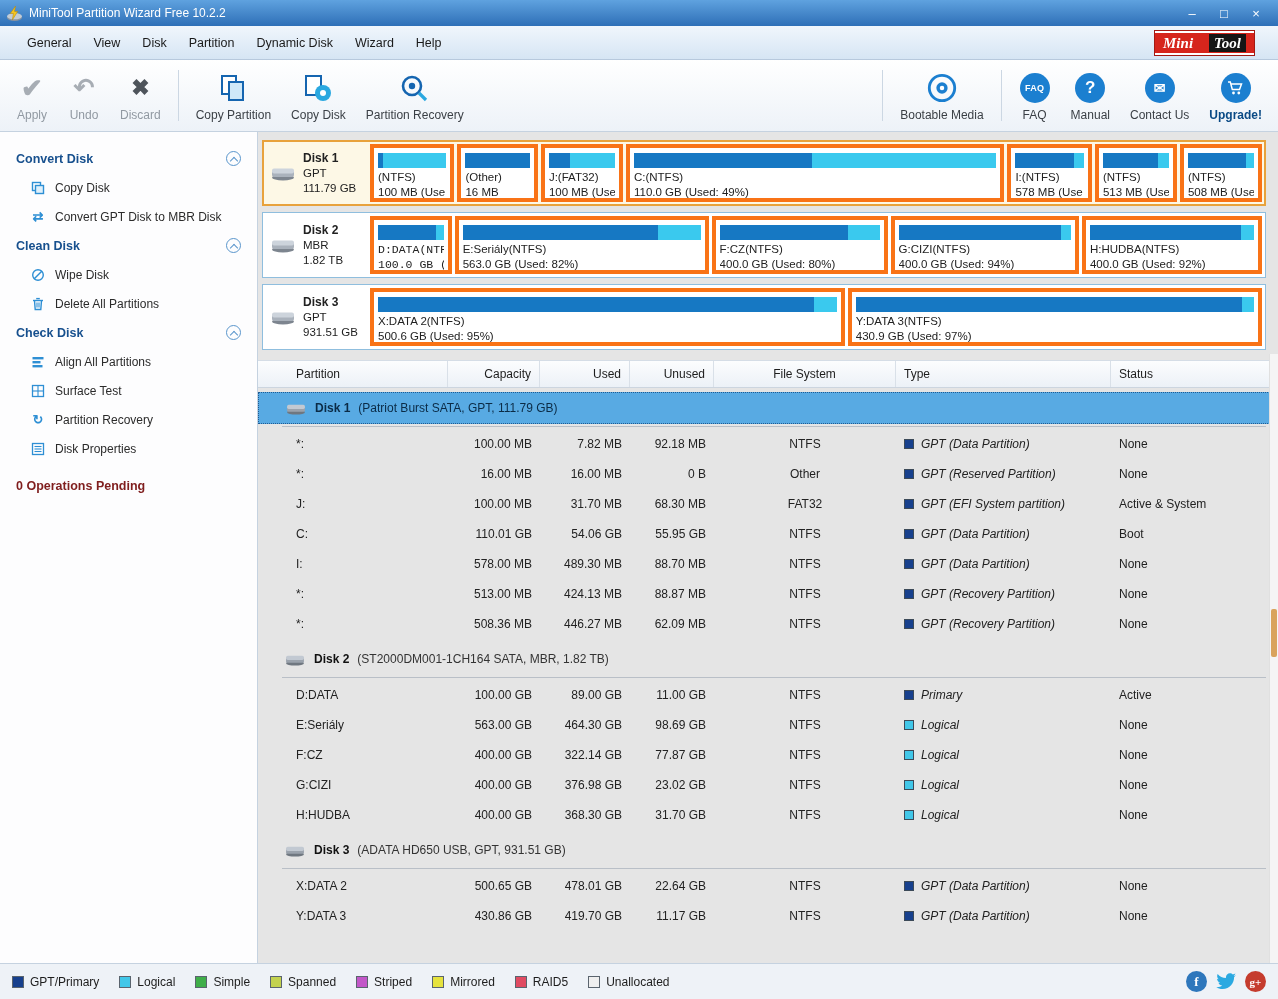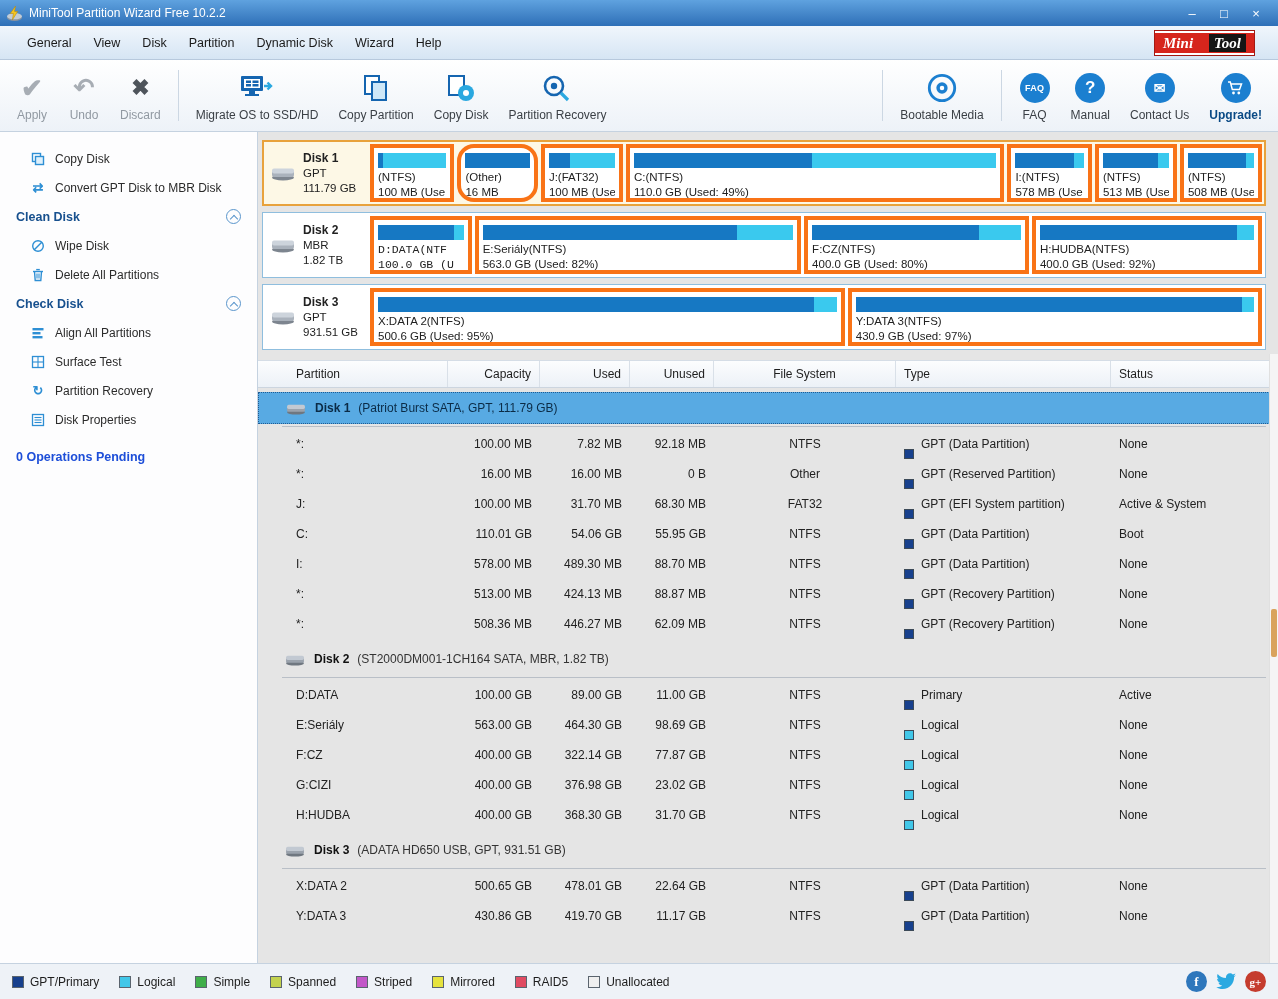--- a/index.html
+++ b/index.html
@@ -42,21 +42,21 @@
   .main { display:flex; height:831px; }
 
   
   .sidebar { width:258px; border-right:1px solid #c5d2e0; background:#fdfdfe; padding-top:12px; flex:none; }
   .sec-head { display:flex; align-items:center; padding:7px 16px 7px 16px; }
   .sec-title { font-weight:bold; color:#17508e; font-size:12.5px; }
   .chev { margin-left:auto; width:15px; height:15px; border:1px solid #5a96cc; border-radius:50%; position:relative; }
   .chev::after { content:""; position:absolute; left:3.5px; top:5.5px; width:5px; height:5px; border-left:1.5px solid #5a96cc; border-top:1.5px solid #5a96cc; transform:rotate(45deg); }
   .side-item { display:flex; align-items:center; gap:9px; padding:7px 8px 7px 30px; color:#2b2b2b; }
   .side-item .ico { width:16px; height:15px; display:flex; align-items:center; justify-content:center; color:#2e8fd4; font-weight:bold; font-size:13px; line-height:1; }
-  .pending { font-weight:bold; color:#1d4ed8; padding:16px 16px; font-size:12.5px; }
+  .pending { font-weight:bold; color:#7f1d1d; padding:16px 16px; font-size:12.5px; }
 
   
   .content { flex:1; display:flex; flex-direction:column; background:#e5e5e5; position:relative; min-width:0; }
 
   
   .diskmap { padding:8px 12px 4px 4px; display:flex; flex-direction:column; gap:6px; }
   .disk-row { display:flex; border:1px solid #8fbede; background:#fff; height:66px; padding:3px; gap:4px; }
   .disk-row.selected { border:2px solid #e8a23c; background:#fdf8e6; padding:2px; }
   .disk-head { width:100px; flex:none; display:flex; align-items:center; gap:7px; padding-left:4px; }
   .disk-head .txt div { line-height:15px; font-size:11.5px; }
@@ -83,21 +83,21 @@
   .tgroup { margin-top:4px; }
   .grow { height:32px; display:flex; align-items:center; padding-left:26px; gap:8px; margin-top:4px; }
   .grow.selected { background:#58aae3; border:1px dotted #1f5c94; }
   .gname { font-weight:bold; color:#111; }
   .grow.selected .gname, .grow.selected .ginfo { color:#0b2b46; }
   .ginfo { color:#333; }
   .gline { height:1px; background:#b9bfc7; margin:2px 12px 2px 24px; }
   .trow { height:30px; display:flex; align-items:center; }
   .td { padding:0 8px; overflow:hidden; white-space:nowrap; line-height:30px; }
   .td.c-part { padding-left:38px; }
-  .td.c-type { display:flex; align-items:flex-end; }
+  .td.c-type { display:flex; align-items:center;font-style:italic; }
   .tsq { display:inline-block; width:10px; height:10px; border:1px solid #3c4a58; margin-right:7px; flex:none; }
 
   
   .vscroll { position:absolute; right:0; top:222px; bottom:0; width:9px; background:#f5f5f5; border-left:1px solid #e0e0e0; }
   .vthumb { position:absolute; left:1px; right:1px; top:255px; height:48px; background:#d9a35c; border-radius:2px; }
 
   
   .legend { height:36px; background:#eef2f7; border-top:1px solid #c5d2e0; display:flex; align-items:center; padding:0 12px; gap:20px; }
   .litem { display:flex; align-items:center; gap:6px; color:#1d1d1d; }
   .lsq { width:12px; height:12px; border:1px solid #5a646e; flex:none; }
@@ -157,36 +157,20 @@
   <div class="tbtn disabled">
     <span class="ictop">
         <span class="gi discard">✖</span>
       </span>
     <span class="lbl">Discard</span>
   </div>
   <div class="tsep"></div>
 
   <div class="tbtn">
     <span class="ictop">
-      <svg width="36" height="28" viewBox="0 0 36 28">
-          <rect x="2" y="2" width="22" height="15" rx="1" fill="#1565b0"></rect>
-          <rect x="5" y="5" width="16" height="9" fill="#fff"></rect>
-          <rect x="7" y="6.5" width="5" height="2.5" fill="#1565b0"></rect>
-          <rect x="13.5" y="6.5" width="6" height="2.5" fill="#1565b0"></rect>
-          <rect x="7" y="10" width="5" height="2.5" fill="#1565b0"></rect>
-          <rect x="13.5" y="10" width="6" height="2.5" fill="#1565b0"></rect>
-          <rect x="10" y="17" width="6" height="3" fill="#1565b0"></rect>
-          <rect x="6" y="20" width="14" height="2" fill="#1565b0"></rect>
-          <path d="M25 12 h7 m-3.5 -3.5 l3.5 3.5 -3.5 3.5" stroke="#2aa8e0" stroke-width="2.4" fill="none"></path>
-        </svg>
-    </span>
-    <span class="lbl">Migrate OS to SSD/HD</span>
-  </div>
-  <div class="tbtn">
-    <span class="ictop">
       <svg width="30" height="28" viewBox="0 0 30 28">
           <rect x="4" y="2" width="14" height="18" fill="#fff" stroke="#1565b0" stroke-width="2"></rect>
           <rect x="11" y="8" width="14" height="18" fill="#cfe8f8" stroke="#1565b0" stroke-width="2"></rect>
         </svg>
     </span>
     <span class="lbl">Copy Partition</span>
   </div>
   <div class="tbtn">
     <span class="ictop">
       <svg width="30" height="28" viewBox="0 0 30 28">
@@ -251,20 +235,24 @@
       </span>
       <span class="lbl">Upgrade!</span>
     </div>
   </div>
 </div>
 
 <div class="main">
 
   <div class="sidebar">
     <div class="sec">
+      <div class="sec-head">
+        <span class="sec-title">Convert Disk</span>
+        <span class="chev"></span>
+      </div>
       <div class="side-item">
         <span class="ico">
           <svg width="14" height="14" viewBox="0 0 14 14">
               <rect x="1.5" y="1.5" width="8" height="8" fill="#fff" stroke="#2e8fd4" stroke-width="1.4"></rect>
               <rect x="4.5" y="4.5" width="8" height="8" fill="#dff0fb" stroke="#2e8fd4" stroke-width="1.4"></rect>
             </svg>
         </span>
         <span>Copy Disk</span>
       </div>
       <div class="side-item">
@@ -366,21 +354,21 @@
           </div>
         </div>
         <div class="disk-parts">
           <div class="part" style="flex-grow: 8.5;">
             <div class="pbar">
                 <div class="pfill" style="width: 8%;"></div>
               </div>
             <div class="pl1">(NTFS)</div>
             <div class="pl2">100 MB (Use</div>
           </div>
-          <div class="part" style="flex-grow: 8; border-radius: 17px;">
+          <div class="part" style="flex-grow: 8;">
             <div class="pbar">
                 <div class="pfill" style="width: 100%;"></div>
               </div>
             <div class="pl1">(Other)</div>
             <div class="pl2">16 MB</div>
           </div>
           <div class="part" style="flex-grow: 8.2;">
             <div class="pbar">
                 <div class="pfill" style="width: 32%;"></div>
               </div>
@@ -448,20 +436,27 @@
             <div class="pl1">E:Seriály(NTFS)</div>
             <div class="pl2">563.0 GB (Used: 82%)</div>
           </div>
           <div class="part" style="flex-grow: 19.5;">
             <div class="pbar">
                 <div class="pfill" style="width: 80%;"></div>
               </div>
             <div class="pl1">F:CZ(NTFS)</div>
             <div class="pl2">400.0 GB (Used: 80%)</div>
           </div>
+          <div class="part" style="flex-grow: 21;">
+            <div class="pbar">
+                <div class="pfill" style="width: 94%;"></div>
+              </div>
+            <div class="pl1">G:CIZI(NTFS)</div>
+            <div class="pl2">400.0 GB (Used: 94%)</div>
+          </div>
           <div class="part" style="flex-grow: 20;">
             <div class="pbar">
                 <div class="pfill" style="width: 92%;"></div>
               </div>
             <div class="pl1">H:HUDBA(NTFS)</div>
             <div class="pl2">400.0 GB (Used: 92%)</div>
           </div>
         </div>
       </div>
 

